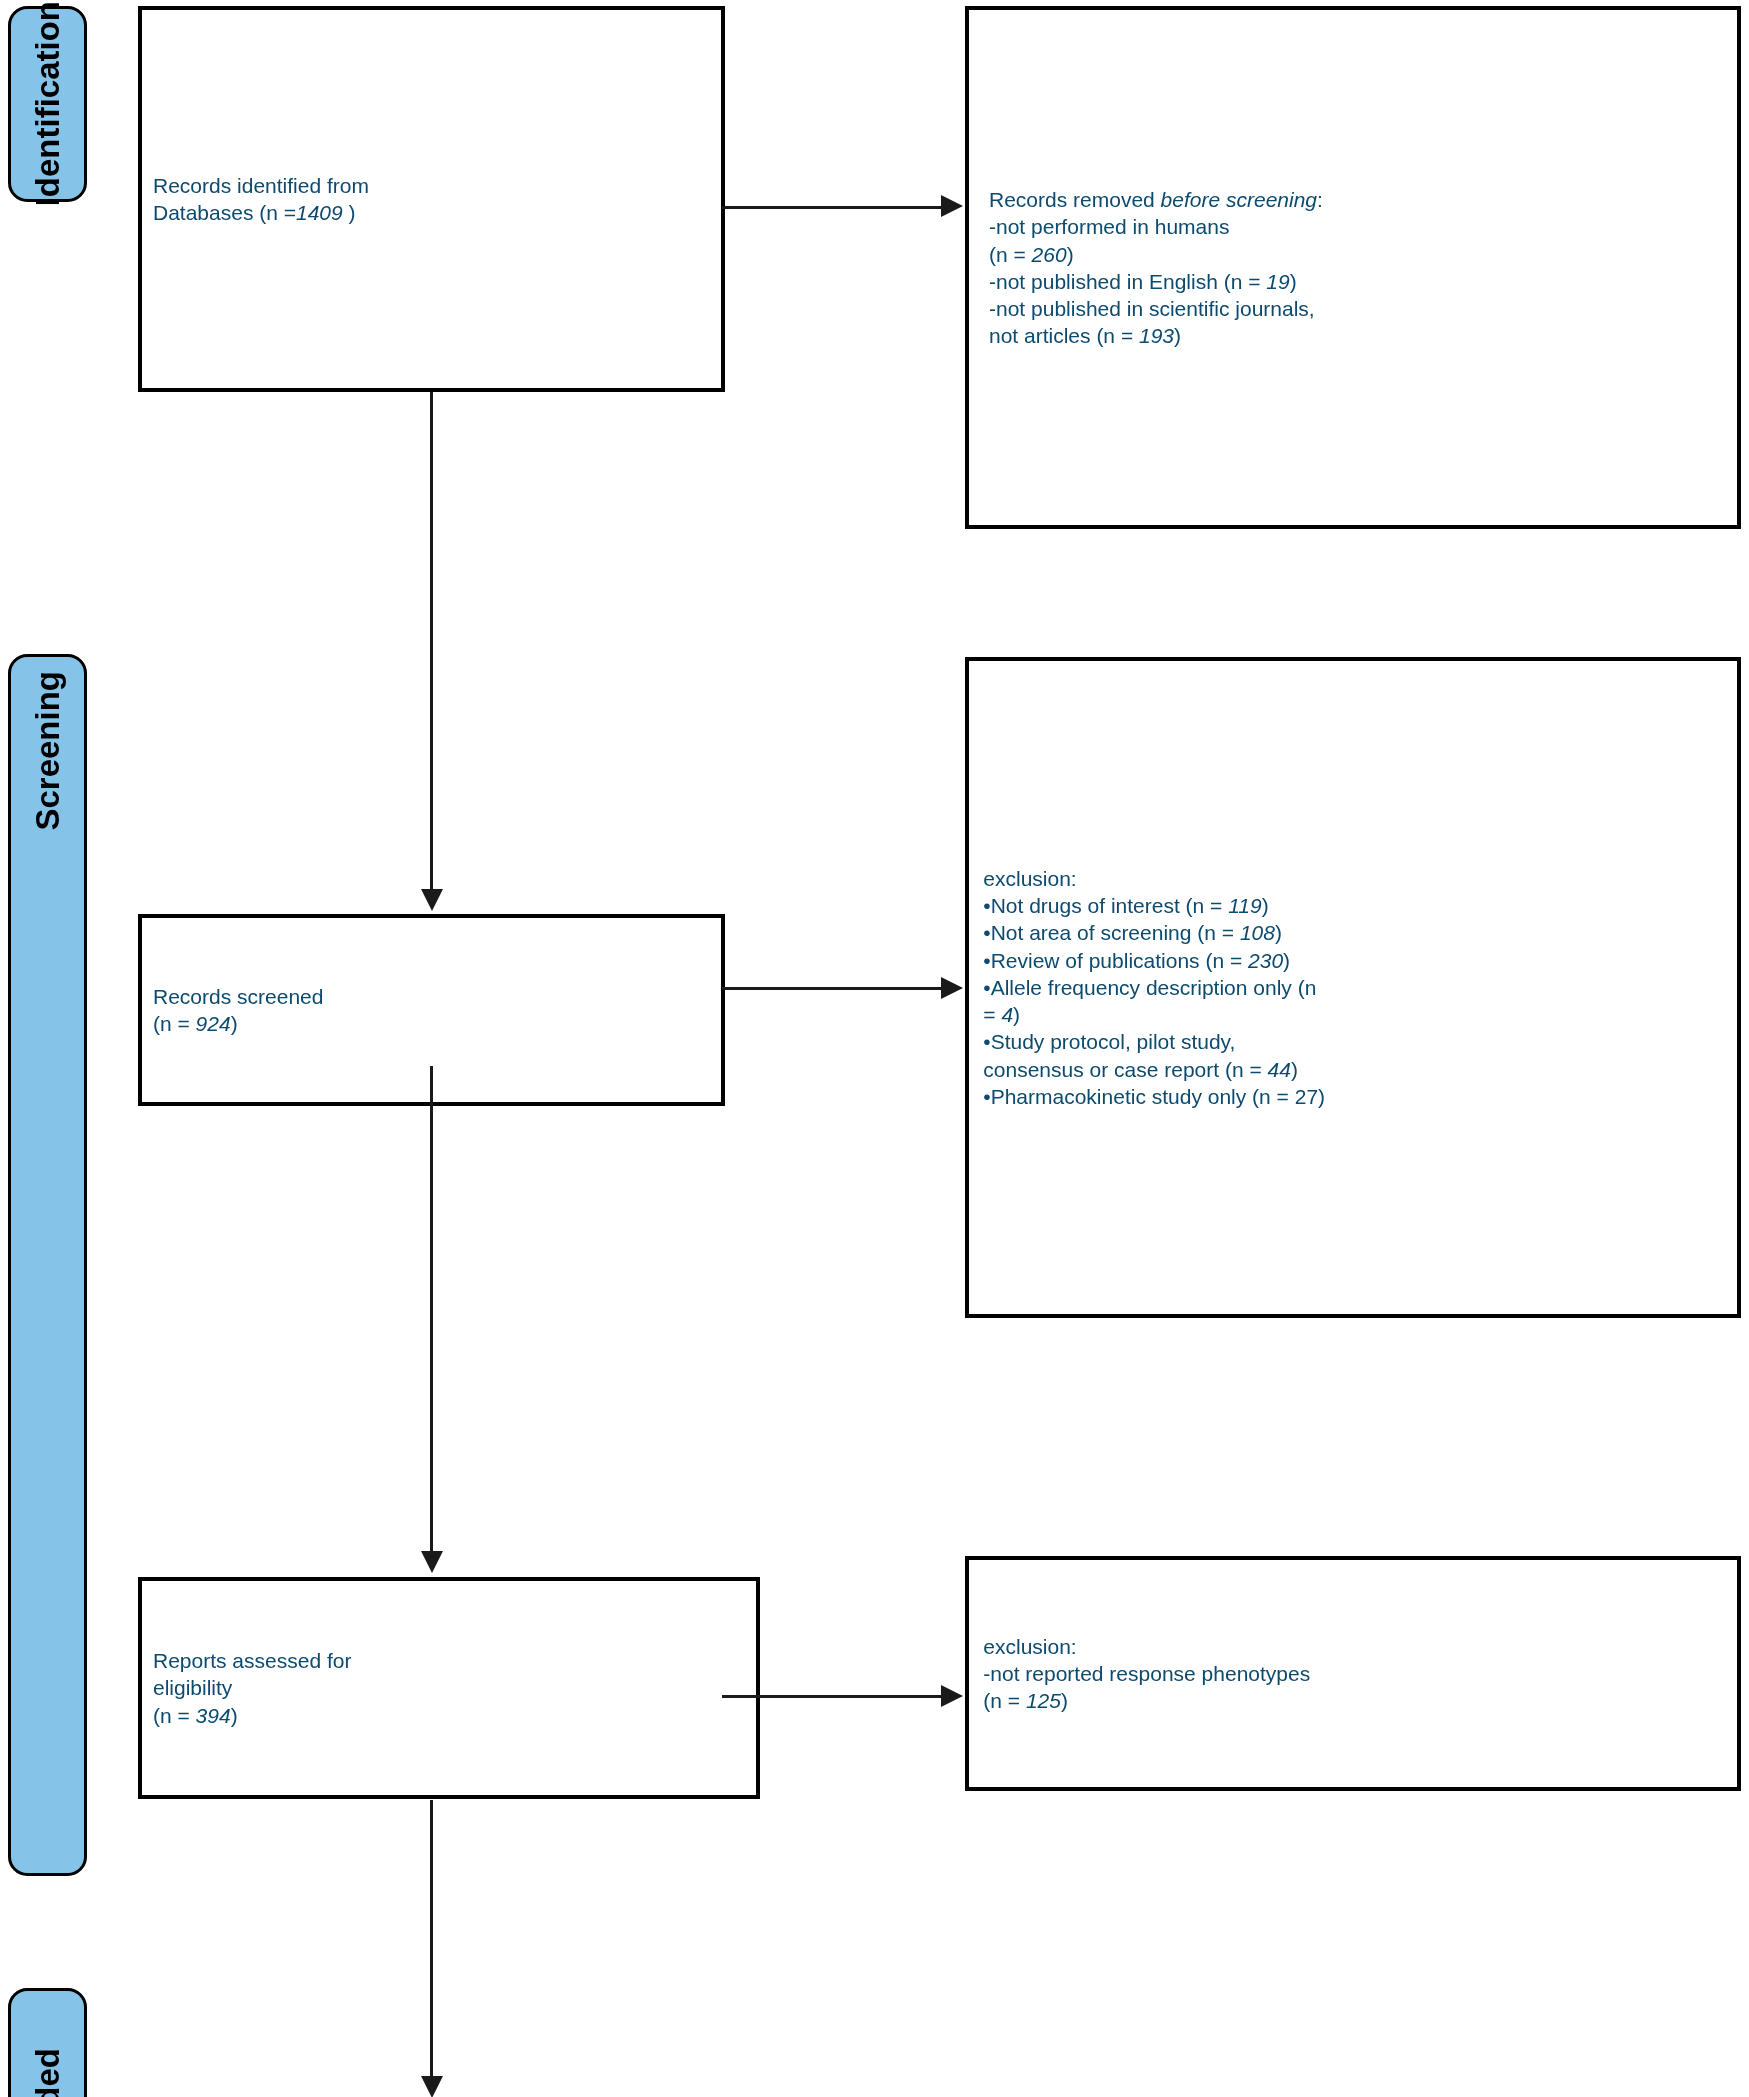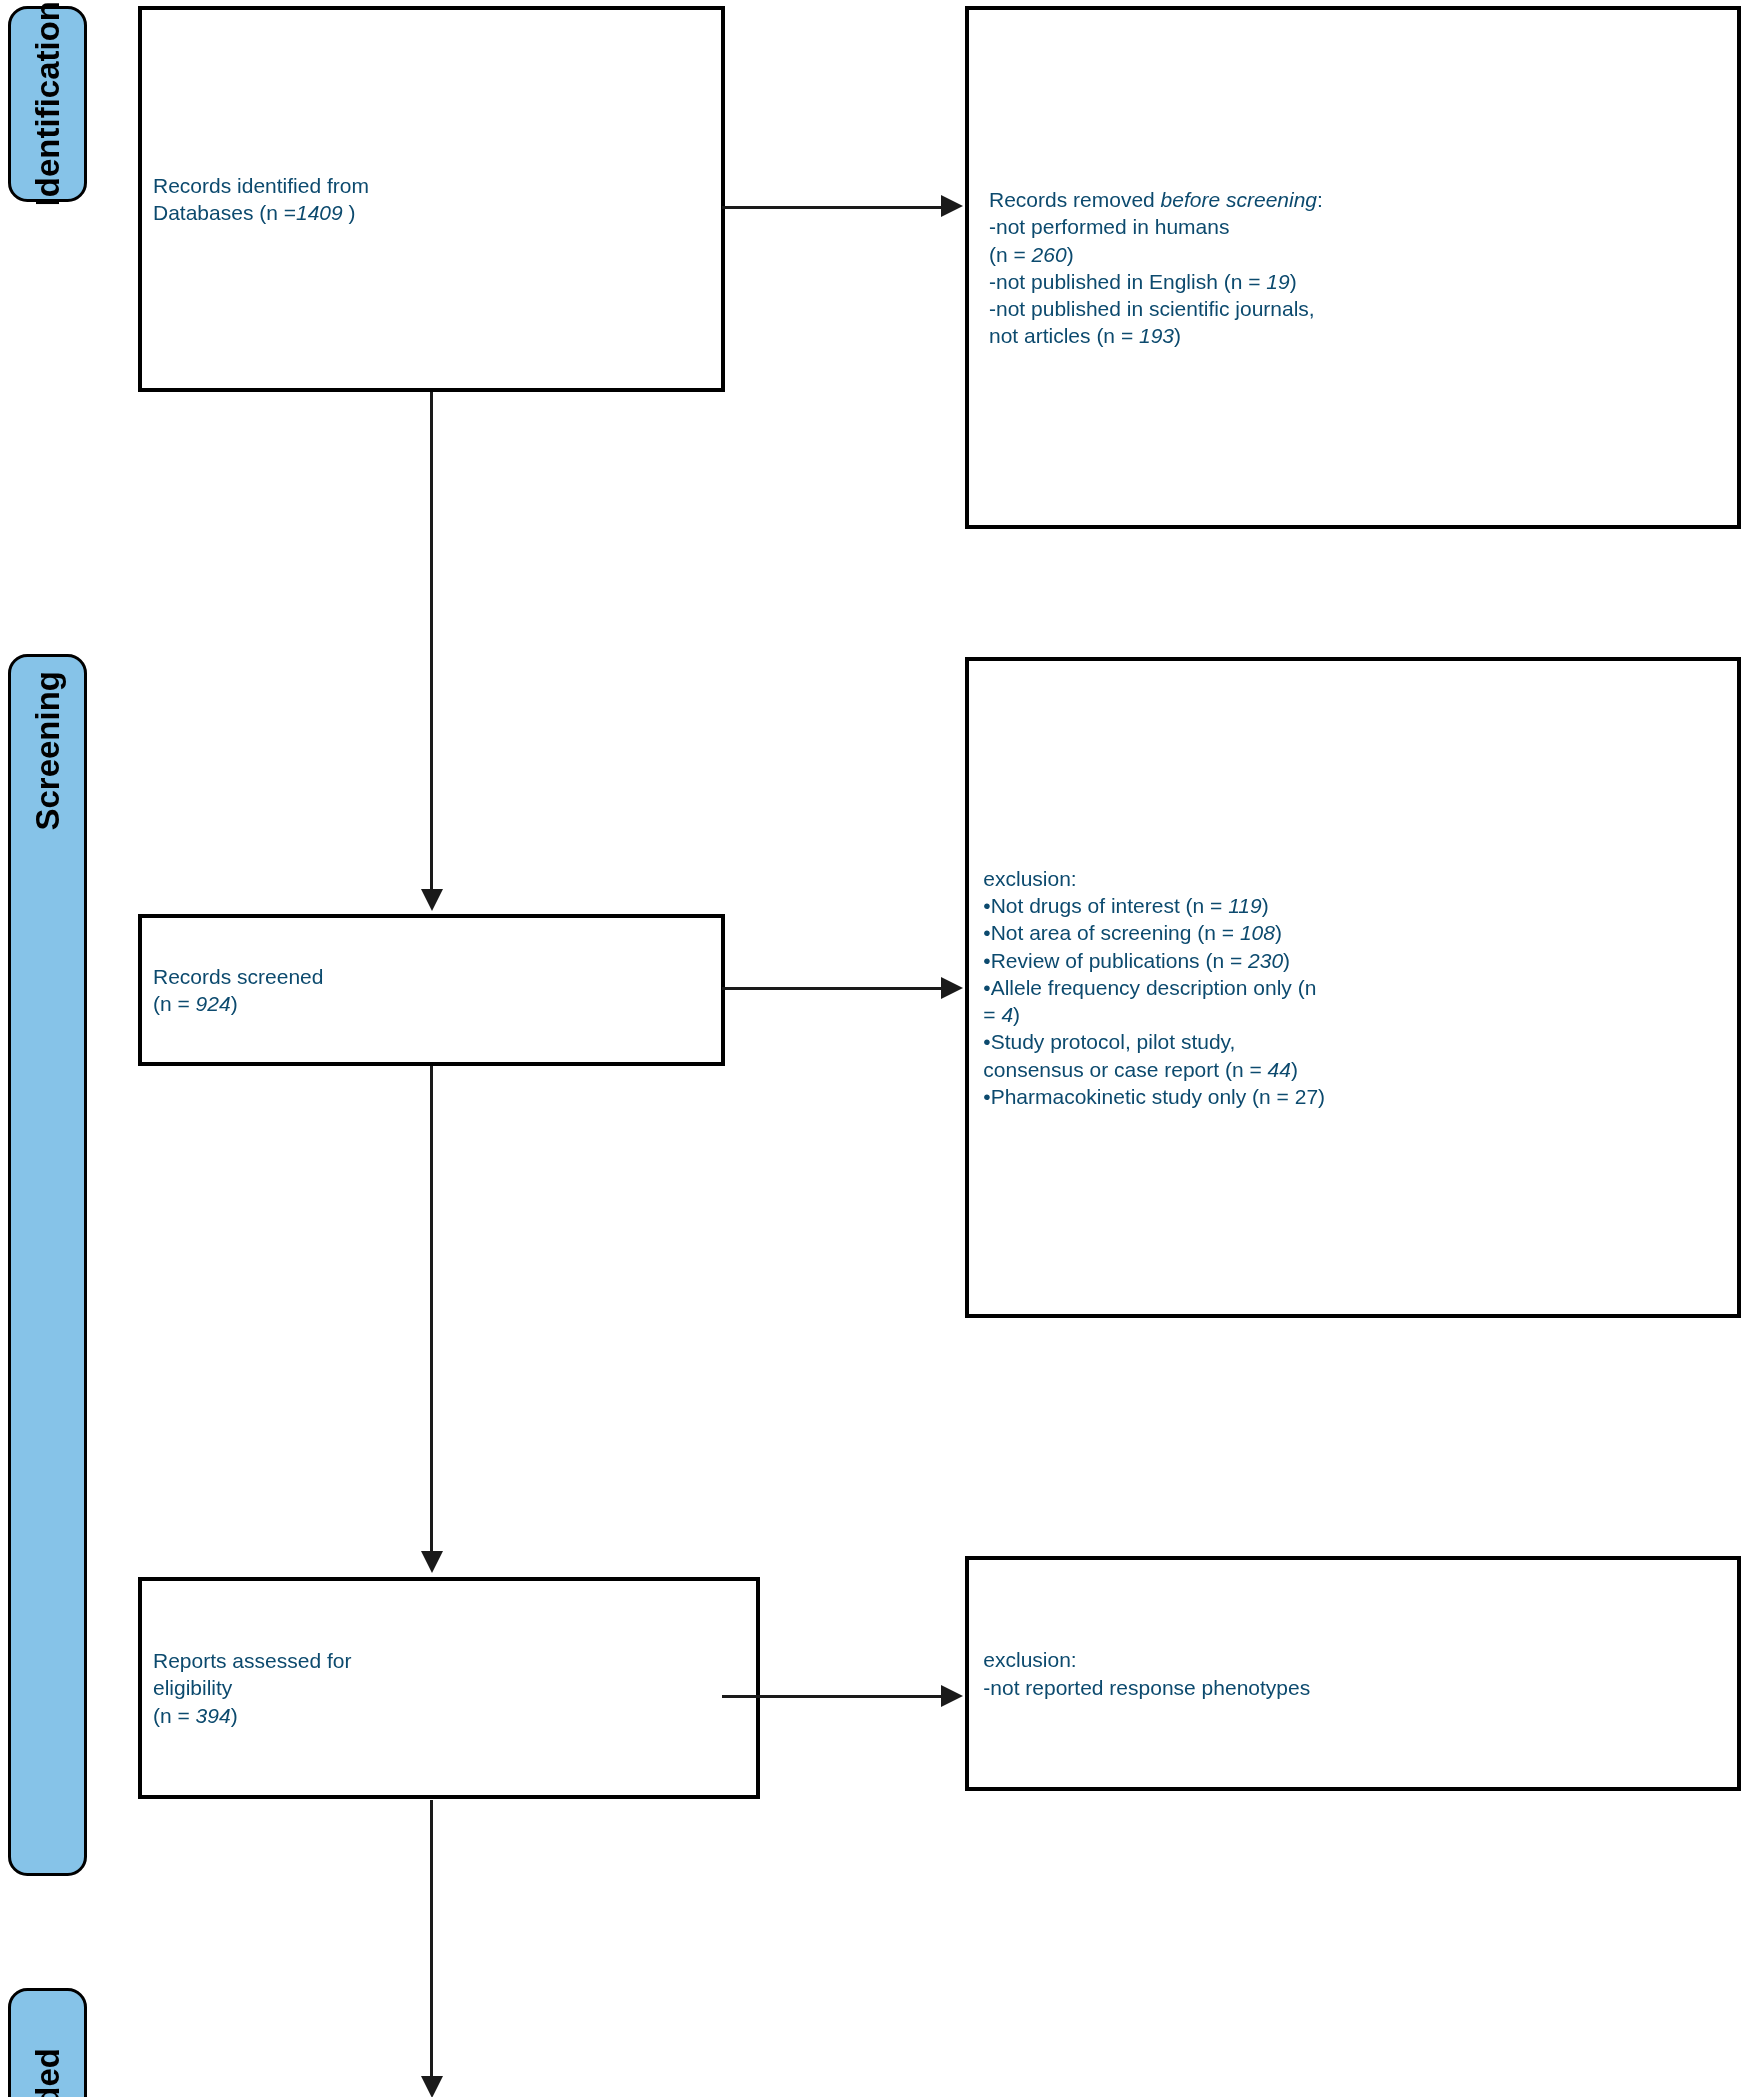--- a/index.html
+++ b/index.html
@@ -93,21 +93,21 @@
       <div><span>not articles (n = </span><span class="it">193</span><span>)</span></div>
     </div>
   </div>
 
   <div class="hline" style="left:722px;top:206px;width:219px;"></div>
   <div class="arrow-right" style="left:941px;top:195px;"></div>
 
   <div class="vline" style="left:430px;top:392px;height:497px;"></div>
   <div class="arrow-down" style="left:421px;top:889px;"></div>
 
-  <div class="box" style="left:138px;top:914px;width:587px;height:152px;">
+  <div class="box" style="left:138px;top:914px;width:587px;height:192px;">
     <div class="box-text">
       <div><span>Records screened</span></div>
       <div><span>(n = </span><span class="it">924</span><span>)</span></div>
     </div>
   </div>
 
   <div class="box" style="left:965px;top:657px;width:776px;height:661px;">
     <div class="box-text" style="padding-left:14.3px;">
       <div><span>exclusion:</span></div>
       <div><span>•Not drugs of interest (n = </span><span class="it">119</span><span>)</span></div>
@@ -132,20 +132,21 @@
       <div><span>Reports assessed for</span></div>
       <div><span>eligibility</span></div>
       <div><span>(n = </span><span class="it">394</span><span>)</span></div>
     </div>
   </div>
 
   <div class="box" style="left:965px;top:1556px;width:776px;height:235px;">
     <div class="box-text" style="padding-left:14.3px;">
       <div><span>exclusion:</span></div>
       <div><span>-not reported response phenotypes</span></div>
+      <div><span>(n = </span><span class="it">125</span><span>)</span></div>
     </div>
   </div>
 
   <div class="hline" style="left:722px;top:1695px;width:219px;"></div>
   <div class="arrow-right" style="left:941px;top:1685px;"></div>
 
   <div class="vline" style="left:430px;top:1800px;height:277px;"></div>
   <div class="arrow-down" style="left:421px;top:2076px;"></div>
 
 </div>

